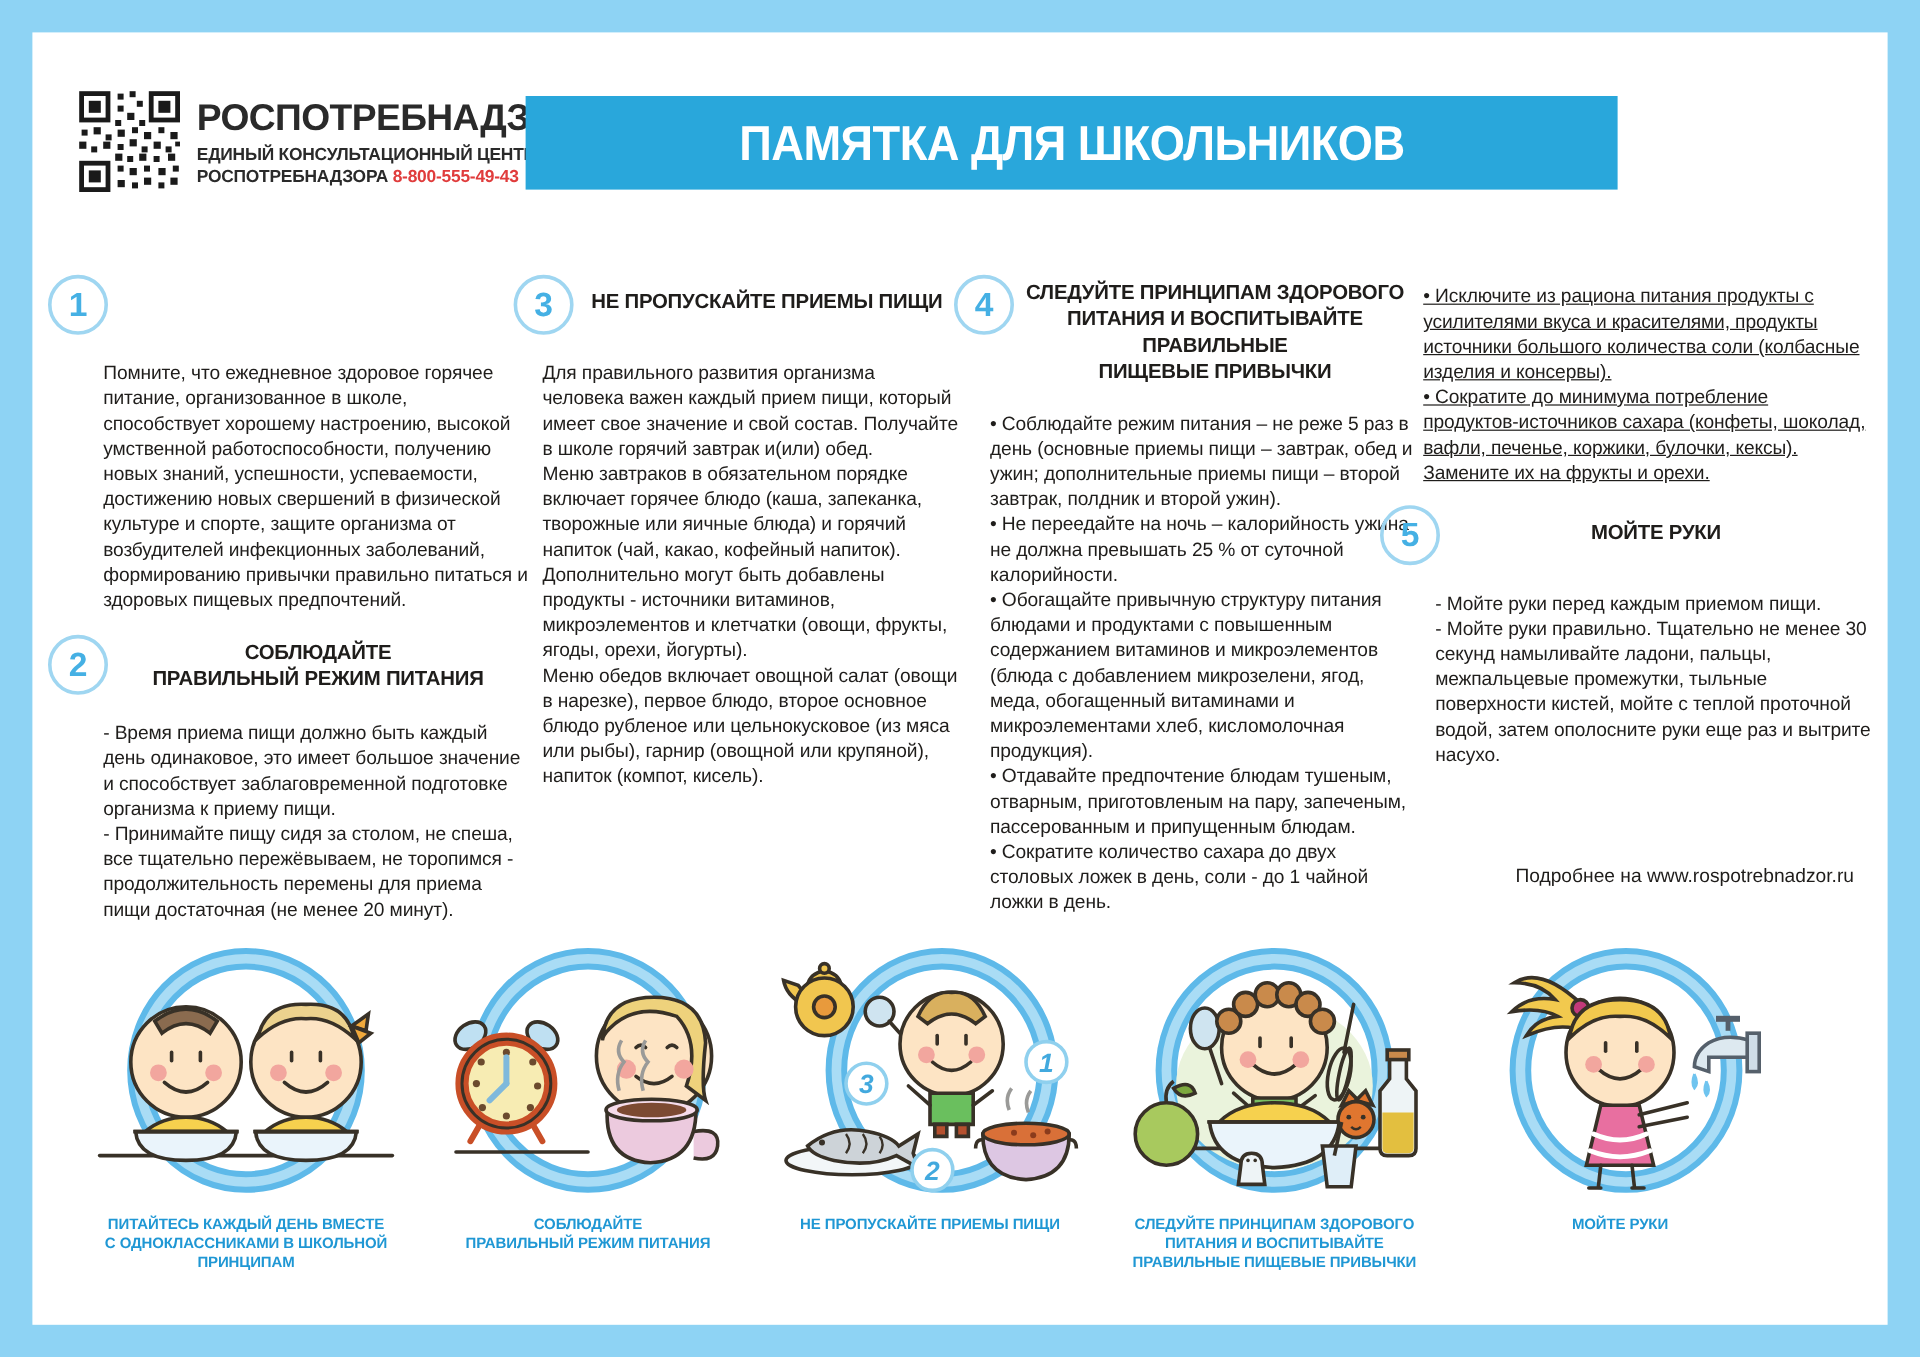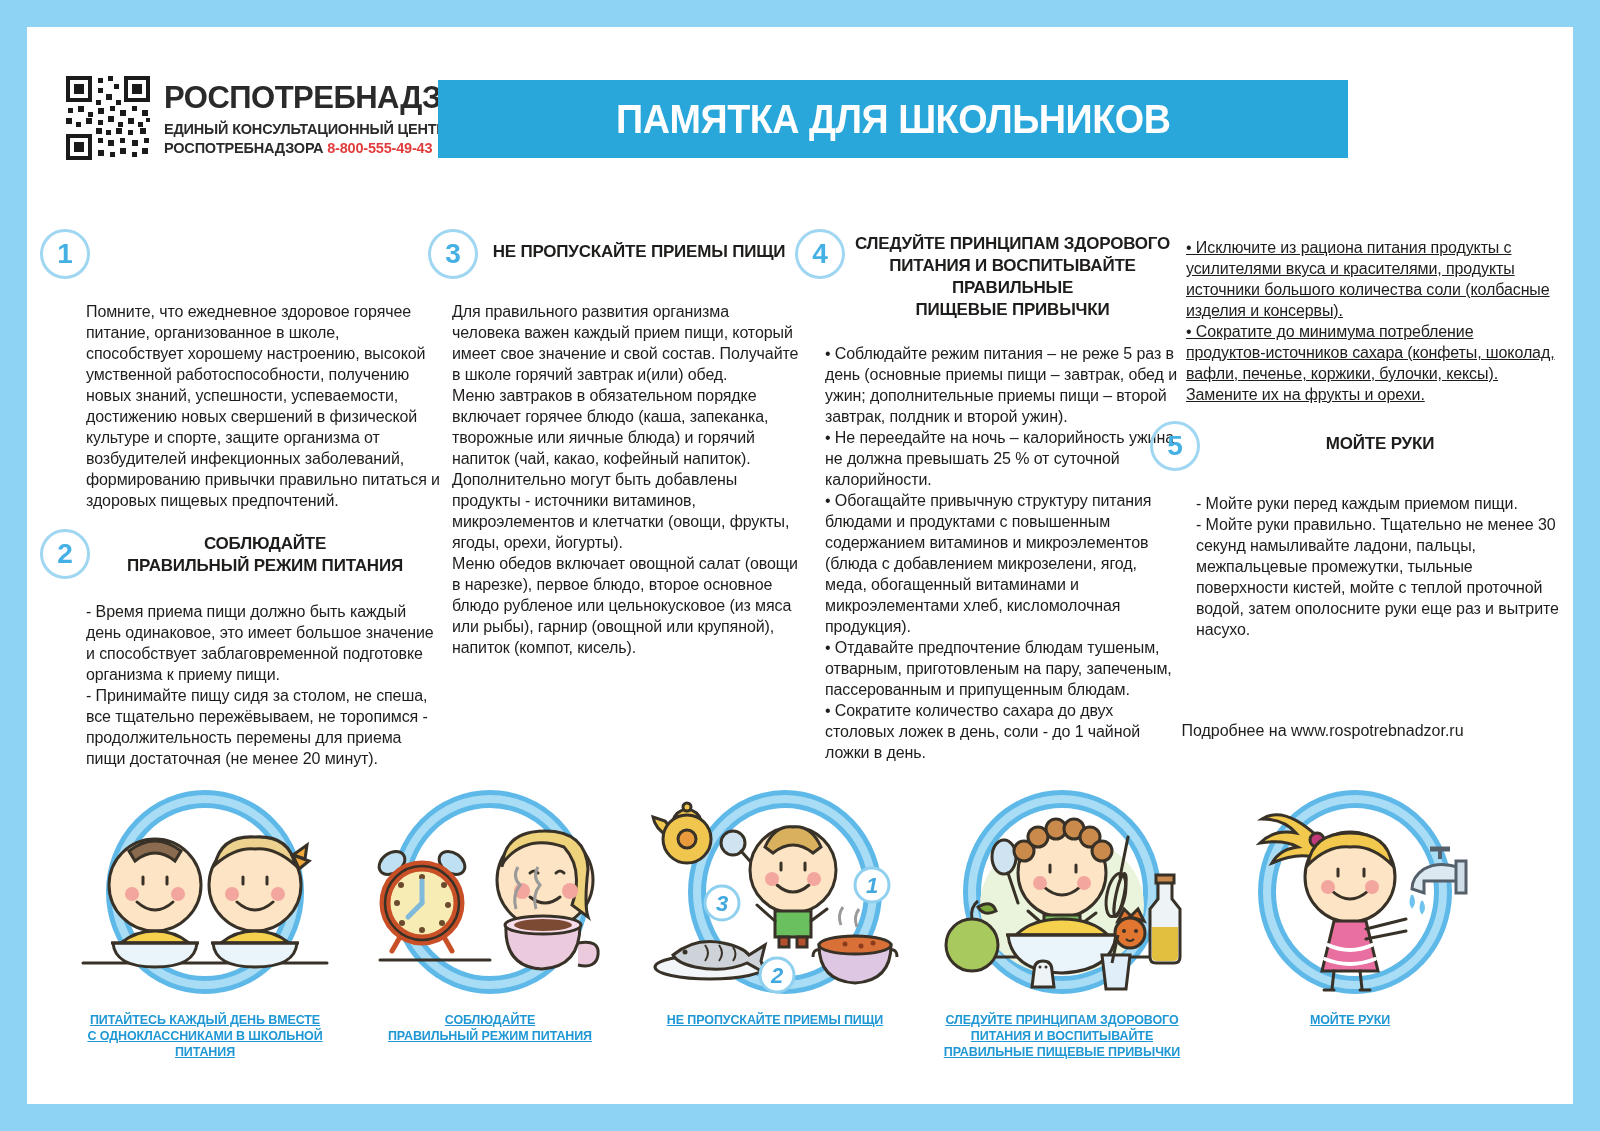--- a/index.html
+++ b/index.html
@@ -44,29 +44,29 @@
     color:#1f1d1b;letter-spacing:-.2px;padding:0 4px;
   }
   .rule-body{
     margin-top:22px;font-size:16px;line-height:21px;color:#1f1d1b;letter-spacing:-.1px;
   }
   .rule-body .line{margin:0;}
   .ind46 .rule-body{margin-left:46px;}
   .ind24 .rule-body{margin-left:24px;}
   .ind30 .rule-body{margin-left:30px;}
   .extra-body{font-size:16px;line-height:21px;color:#1f1d1b;letter-spacing:-.1px;margin-left:8px;text-decoration:underline;}
-  .footer-link{left:1100px;top:722px;width:445px;text-align:center;font-size:16px;color:#1f1d1b;}
+  .footer-link{left:1100px;top:722px;width:445px;text-align:right;font-size:16px;color:#1f1d1b;}
 
   
   .ill{width:300px;height:215px;}
   .caption{
     top:1012px;width:300px;text-align:center;color:#1f97d4;font-weight:bold;
     font-size:12.5px;line-height:16px;letter-spacing:-.1px;
   }
-  .caption .line{margin:0;text-decoration:underline;}
+  .caption .line{margin:0;}
 </style>
 </head>
 <body>
 
 <div class="poster">
   <div class="sheet"></div>
 
   <svg class="abs qr" viewBox="0 0 88 88">
     <rect x="0" y="0" width="88" height="88" fill="#ffffff"></rect>
 
@@ -478,21 +478,21 @@
       <rect x="256" y="76" width="10" height="32" fill="#cfdde8"></rect>
       <line x1="240" y1="74" x2="240" y2="64" stroke-width="4"></line>
         <line x1="230" y1="64" x2="250" y2="64" stroke-width="5"></line>
       <path d="M212 110 q-3 8 0 12 q4 -4 0 -12 M222 116 q-3 8 0 12 q4 -4 0 -12" fill="#6fc4ef" stroke="#6fc4ef" stroke-width="2"></path>
     </g>
   </svg>
 
   <div class="abs caption" style="left:55px;">
       <div class="line">ПИТАЙТЕСЬ КАЖДЫЙ ДЕНЬ ВМЕСТЕ</div>
       <div class="line">С ОДНОКЛАССНИКАМИ В ШКОЛЬНОЙ</div>
-      <div class="line">ПИТАНИЯ</div>
+      <div class="line">ПРИНЦИПАМ</div>
     </div>
   <div class="abs caption" style="left:340px;">
       <div class="line">СОБЛЮДАЙТЕ</div>
       <div class="line">ПРАВИЛЬНЫЙ РЕЖИМ ПИТАНИЯ</div>
     </div>
   <div class="abs caption" style="left:625px;">
       <div class="line">НЕ ПРОПУСКАЙТЕ ПРИЕМЫ ПИЩИ</div>
     </div>
   <div class="abs caption" style="left:912px;">
       <div class="line">СЛЕДУЙТЕ ПРИНЦИПАМ ЗДОРОВОГО</div>

